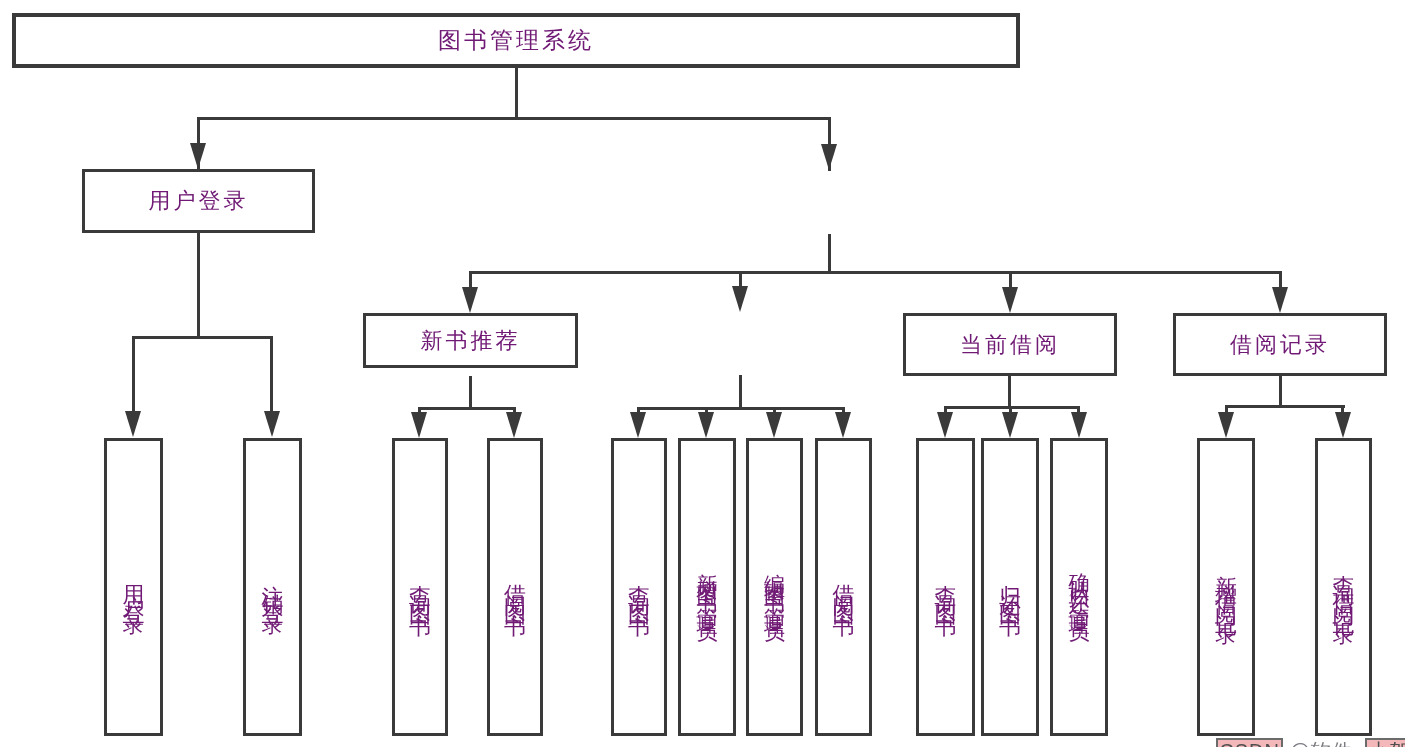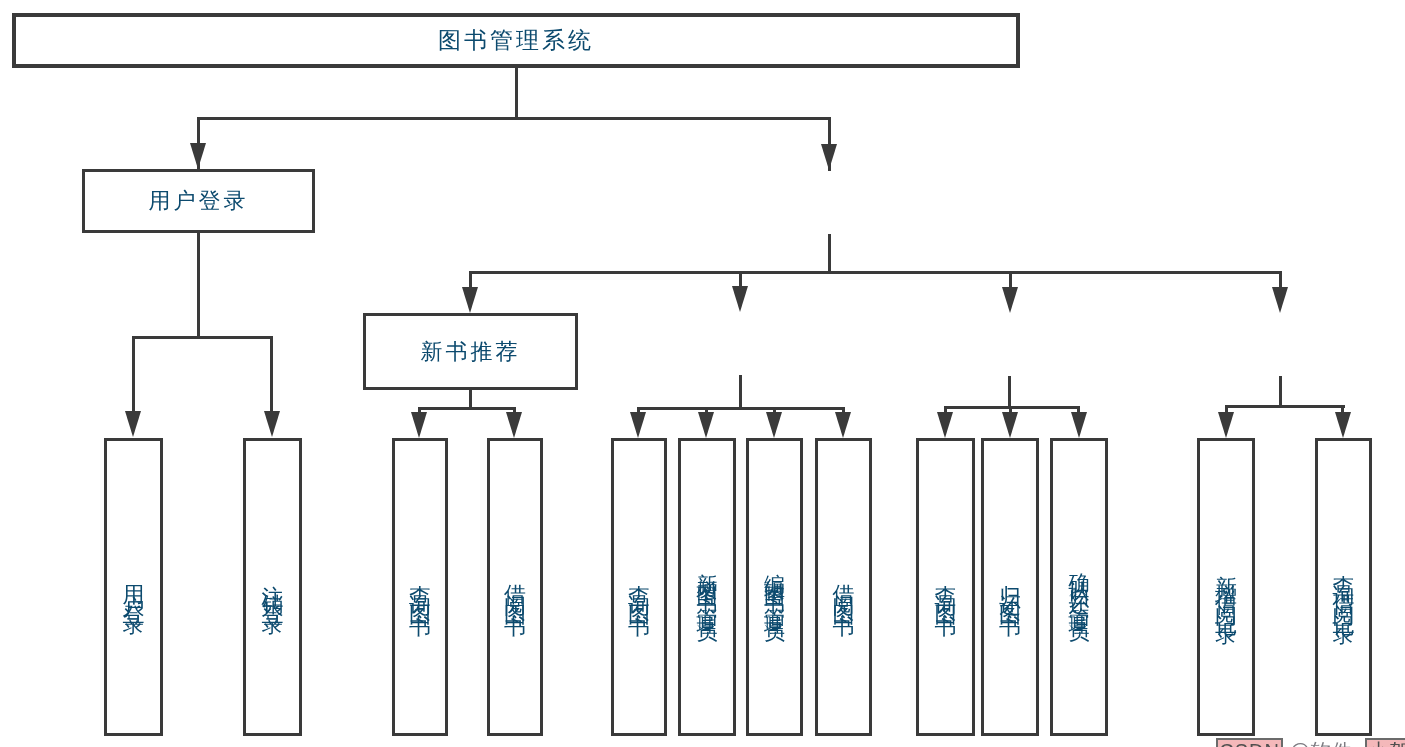--- a/index.html
+++ b/index.html
@@ -16,21 +16,21 @@
   .arw{
     position:absolute;width:0;height:0;
     border-left:8px solid transparent;
     border-right:8px solid transparent;
     border-top:26px solid #3a3a3a;
   }
   
   .node{
     position:absolute;box-sizing:border-box;
     background:#ffffff;border:3px solid #3a3a3a;
-    color:#0c4a6e;
+    color:#701a75;
     display:flex;align-items:center;justify-content:center;
     font-size:22px;letter-spacing:3px;
     text-align:center;
   }
   .root{border-width:4px;font-size:23px;}
   .leaf{
     writing-mode:vertical-rl;
     text-orientation:mixed;
     font-size:22px;letter-spacing:10px;
   }
@@ -109,21 +109,23 @@
   <div class="hl" style="left:1225px;top:405px;width:120px"></div>
   <div class="vl" style="left:1225px;top:405px;height:11px"></div>
   <div class="arw" style="left:1218px;top:412px"></div>
   <div class="vl" style="left:1341px;top:405px;height:11px"></div>
   <div class="arw" style="left:1335px;top:412px"></div>
 
   <div class="node root" style="left:12px;top:13px;width:1008px;height:55px">图书管理系统</div>
 
   <div class="node" style="left:82px;top:169px;width:233px;height:64px">用户登录</div>
 
-  <div class="node" style="left:363px;top:313px;width:215px;height:77px">新书推荐</div>
+  <div class="node" style="left:363px;top:313px;width:215px;height:55px">新书推荐</div>
+  <div class="node" style="left:903px;top:313px;width:214px;height:63px">当前借阅</div>
+  <div class="node" style="left:1173px;top:313px;width:214px;height:63px">借阅记录</div>
 
   <div class="node leaf" style="left:104px;top:438px;width:59px;height:298px">用户登录</div>
   <div class="node leaf" style="left:243px;top:438px;width:59px;height:298px">注销登录</div>
 
   <div class="node leaf" style="left:392px;top:438px;width:56px;height:298px">查询图书</div>
   <div class="node leaf" style="left:487px;top:438px;width:56px;height:298px">借阅图书</div>
 
   <div class="node leaf" style="left:611px;top:438px;width:56px;height:298px">查询图书</div>
   <div class="node leaf long" style="left:678px;top:438px;width:58px;height:298px">新增图书（管理员）</div>
   <div class="node leaf long" style="left:746px;top:438px;width:57px;height:298px">编辑图书（管理员）</div>

